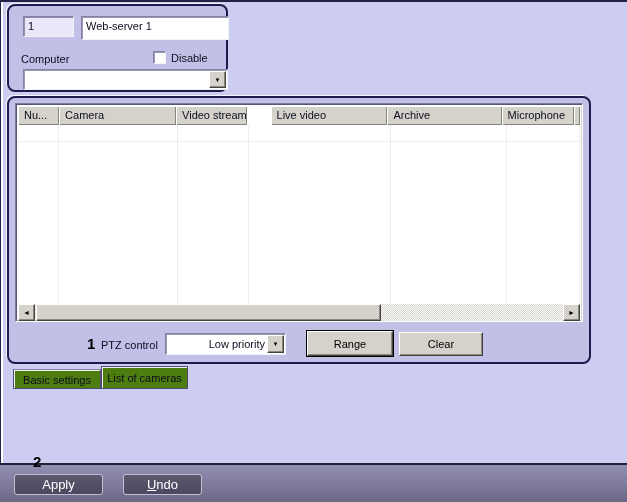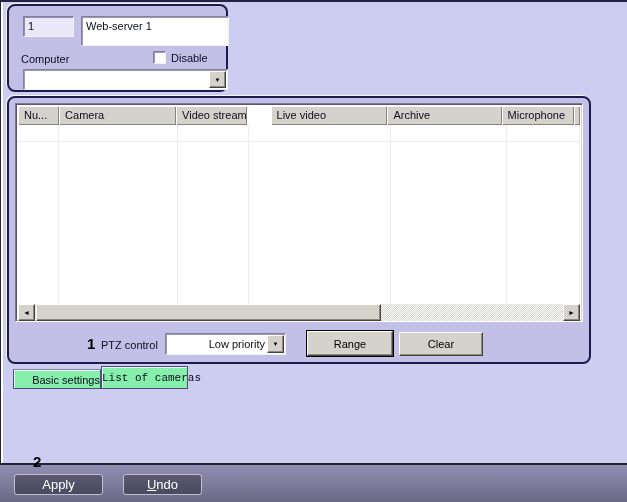--- a/index.html
+++ b/index.html
@@ -36,21 +36,21 @@
     border:1px solid; border-color:#fffefb #45433e #45433e #fffefb;
     box-shadow: inset -1px -1px 0 #8a887f;
   }
 
   .abs { position:absolute; }
   .field { line-height:18px; padding-left:4px; overflow:hidden; white-space:nowrap; }
   .lbl { position:absolute; white-space:nowrap; }
 
   
   .id-field   { left:14px; top:10px; width:51px;  height:21px; background:#e9e7f8; }
-  .name-field { left:72px; top:10px; width:148px; height:30px; }
+  .name-field { left:72px; top:10px; width:148px; height:24px; }
   .computer-lbl { left:12px; top:47px; }
   .checkbox { left:144px; top:45px; width:13px; height:13px; background:#fff; }
   .disable-lbl { left:162px; top:46px; }
 
   .combo { position:absolute; }
   .combo .combo-text { position:absolute; inset:0; line-height:18px; padding:1px 20px 0 4px; white-space:nowrap; overflow:hidden; }
   .combo .combo-btn {
     position:absolute; right:1px; top:1px; bottom:1px; width:17px;
     display:flex; align-items:center; justify-content:center;
     font-size:6px; color:#000;
@@ -89,27 +89,27 @@
     position:absolute; display:flex; align-items:center; justify-content:center;
     font-size:11px; color:#000; cursor:default;
   }
   .btn-range  { left:307px; top:331px; width:86px; height:25px;
     box-shadow: 0 0 0 1px #000, inset -1px -1px 0 #8a887f; }
   .btn-clear  { left:399px; top:332px; width:84px; height:24px; }
   .btn-addall { left:490px; top:332px; width:88px; height:24px; }
 
   
   .tab {
-    position:absolute; background:#86efac; text-align:right;
+    position:absolute; background:#4d7c0f; text-align:center;
     border:1px solid #514e76;
     box-shadow: inset 1px 1px 0 #efeefa;
     line-height:20px; white-space:nowrap;
   }
   .tab-basic   { left:13px;  top:369px; width:88px; height:20px; border-top-color:#8a87ad; }
-  .tab-cameras { left:101px; top:366px; width:87px; height:23px; line-height:23px;font-family:Liberation Mono, monospace; }
+  .tab-cameras { left:101px; top:366px; width:87px; height:23px; line-height:23px; }
 
   
   .footer {
     position:absolute; left:0; top:463px; width:627px; height:39px;
     border-top:2px solid #232135;
     background: linear-gradient(180deg, #918eb3 0%, #6c6986 100%);
   }
   .step2 { left:33px; top:453px; font-weight:700; font-size:15px; color:#000; z-index:5; }
   .fbtn {
     position:absolute; top:9px; height:21px;

